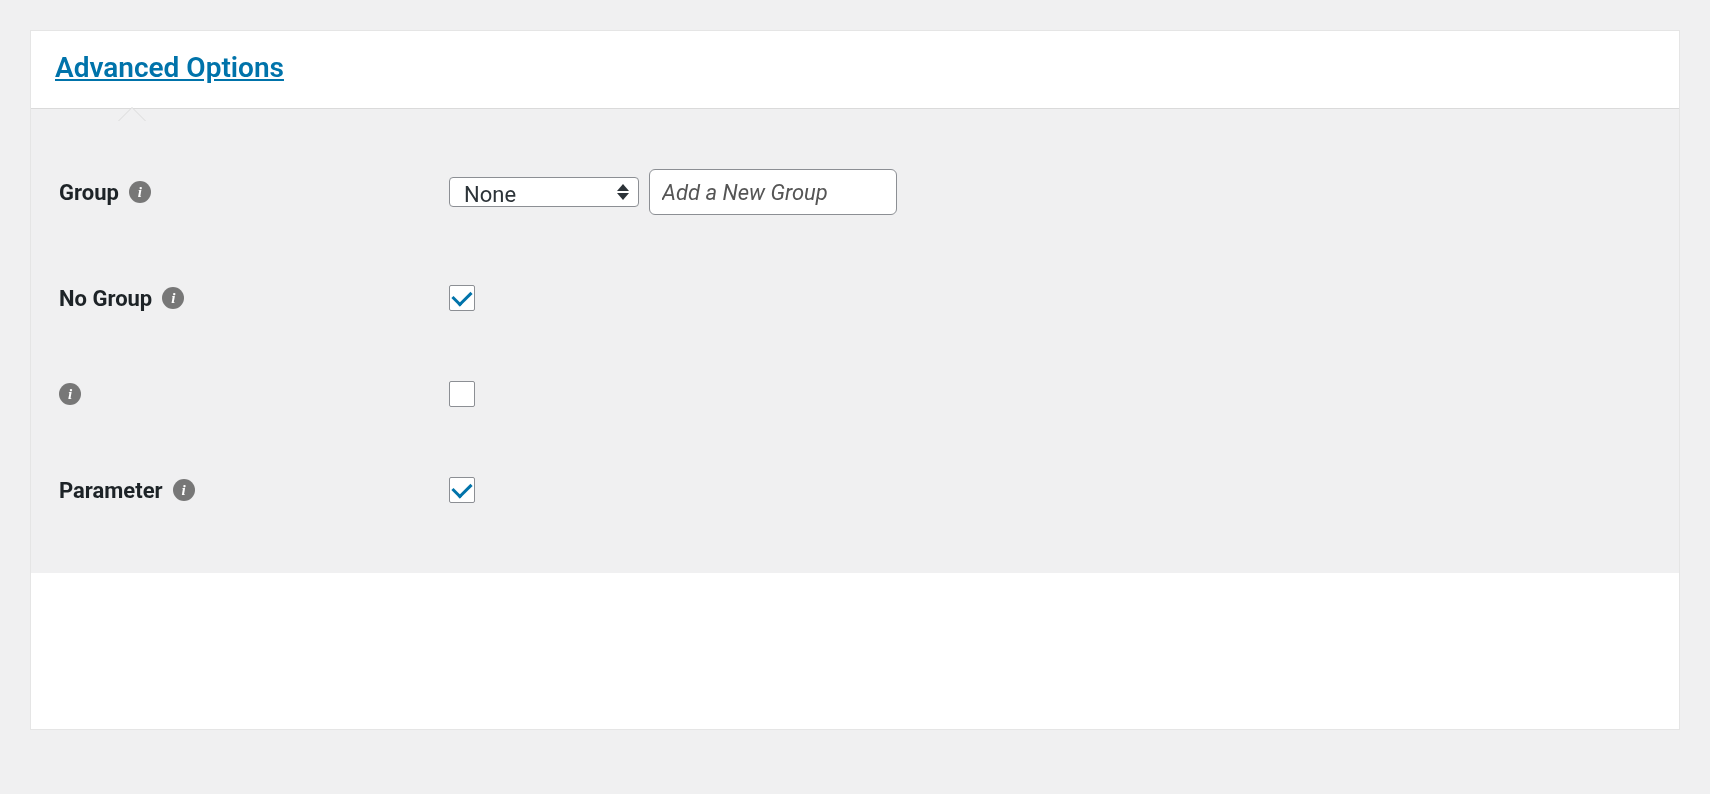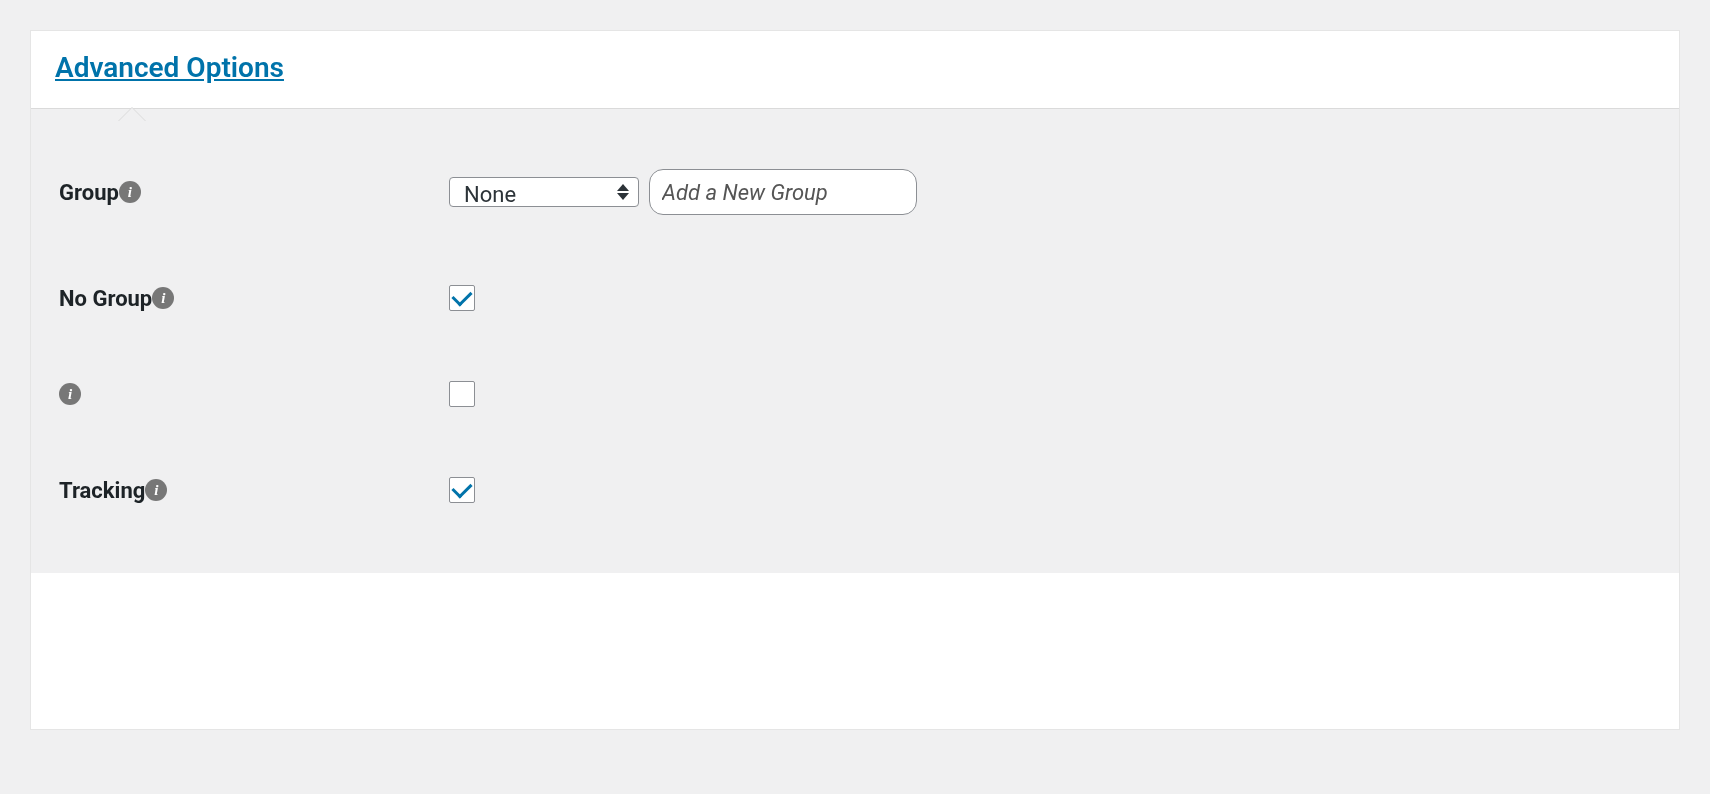--- a/index.html
+++ b/index.html
@@ -62,21 +62,21 @@
       align-items: center;
       margin-bottom: 70px;
     }
     .form-label {
       width: 390px;
       font-size: 22px;
       font-weight: 700;
       color: #1d2327;
       display: flex;
       align-items: center;
-      gap: 0;
+      gap: 10px;
     }
     .info-icon {
       display: inline-flex;
       align-items: center;
       justify-content: center;
       width: 22px;
       height: 22px;
       border-radius: 50%;
       background: #777;
       color: #fff;
@@ -131,24 +131,24 @@
       width: 0;
       height: 0;
       border-left: 6px solid transparent;
       border-right: 6px solid transparent;
       border-top: 7px solid #2c3338;
     }
     .text-input {
       height: 46px;
       font-size: 22px;
       border: 1px solid #8c8f94;
-      border-radius: 14px;
+      border-radius: 6px;
       background: #fff;
       padding: 4px 12px;
-      width: 268px;
+      width: 248px;
       font-family: inherit;
       font-style: italic;
       color: #2c3338;
     }
     .text-input::placeholder {
       font-style: italic;
       color: #555;
     }
     .checkbox {
       width: 26px;
@@ -218,21 +218,21 @@
       <div class="form-label">
         <span class="info-icon">i</span>
       </div>
       <div class="form-control">
         <span class="checkbox" role="checkbox" aria-checked="false"></span>
       </div>
     </div>
 
     <div class="form-row" style="margin-bottom:30px;">
       <div class="form-label">
-        <span>Tracking</span>
+        <span>Parameter</span>
         <span class="info-icon">i</span>
       </div>
       <div class="form-control">
         <span class="checkbox checked" role="checkbox" aria-checked="true"></span>
       </div>
     </div>
 
   </div>
 </div>
 

